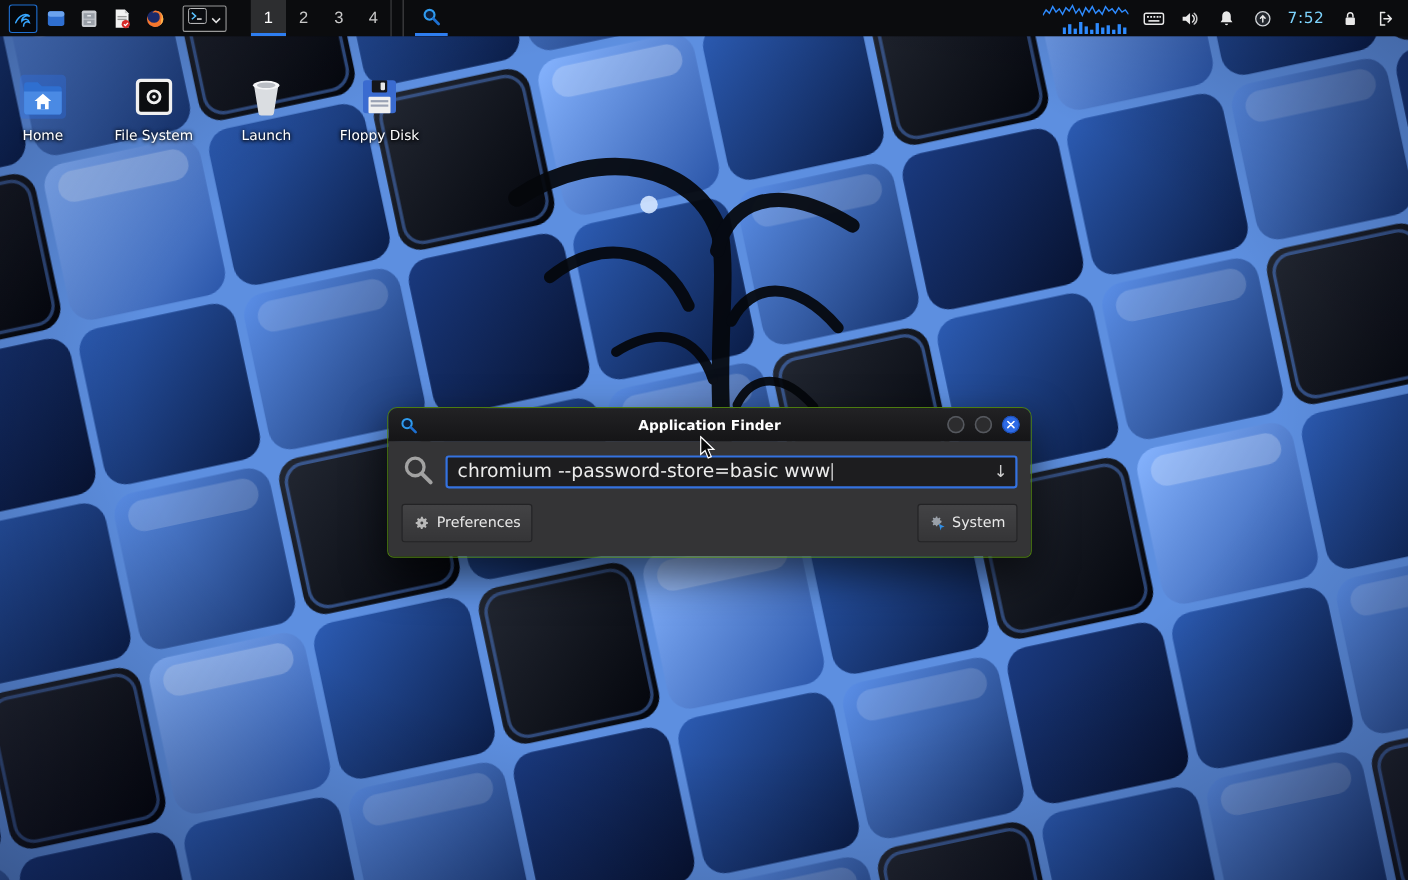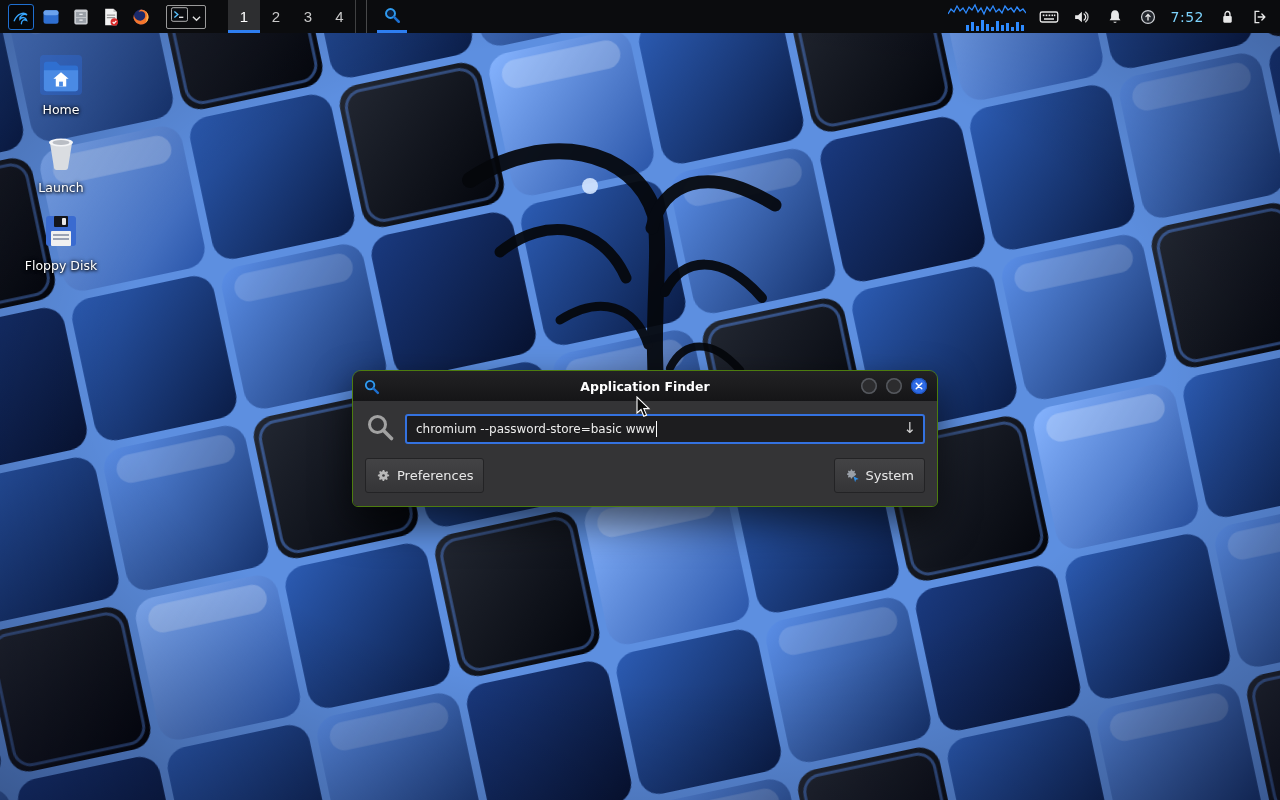--- a/index.html
+++ b/index.html
@@ -28,22 +28,22 @@
                box-shadow: inset 0 -3px 0 #2e7ef0; }
   .panel-sep { width:1px; height:33px; background:rgba(255,255,255,.25); margin:0 10px; }
   .task { width:30px; height:33px; display:flex; align-items:center; justify-content:center;
           background:rgba(255,255,255,.10); box-shadow: inset 0 -3px 0 #2e7ef0; }
   .panel-right { margin-left:auto; display:flex; align-items:center; gap:13px; padding-right:4px; }
   .graphs { display:flex; flex-direction:column; align-items:flex-end; gap:2px; }
   .clock { font-size:14px; color:#7dd3fc; letter-spacing:.5px; }
   .tray-icon { width:20px; height:22px; display:flex; align-items:center; justify-content:center; }
 
   
-  .desktop-icons { position:absolute; left:18px; top:55px; width:86px; z-index:10;
-                   display:flex; flex-direction:column; gap:16px; }
+  .desktop-icons { position:absolute; left:18px; top:68px; width:86px; z-index:10;
+                   display:flex; flex-direction:row; gap:44px; }
   .d-icon { display:flex; flex-direction:column; align-items:center; gap:7px; cursor:default; }
   .d-icon .glyph { width:42px; height:40px; display:flex; align-items:center; justify-content:center; }
   .d-icon.selected .glyph { background:rgba(47,111,228,.35); border-radius:4px; }
   .d-label { color:#ffffff; font-size:12.5px; text-shadow:0 1px 3px #000, 0 0 4px #000;
              text-align:center; white-space:nowrap; }
 
   
   .finder { position:absolute; left:352px; top:370px; width:586px; z-index:60;
             border-radius:9px 9px 6px 6px; overflow:hidden; border:1px solid #4d7c0f;
             box-shadow:0 16px 38px rgba(0,0,0,.6); }
@@ -54,21 +54,21 @@
            font-size:12.5px; font-weight:bold; pointer-events:none; }
   .win-btns { margin-left:auto; display:flex; gap:9px; z-index:2; }
   .wbtn { width:16px; height:16px; border-radius:50%; border:none; padding:0;
           display:flex; align-items:center; justify-content:center; }
   .wbtn.plain { background:#2c2c2e; box-shadow:inset 0 0 0 1.5px #55585e; }
   .wbtn.close { background:#2e6be6; box-shadow:inset 0 0 0 1px #1c4fb8; }
   .body { background:#343436; padding:11px 12px 13px 12px; }
   .search-row { display:flex; align-items:center; gap:10px; }
   .entry { flex:1; height:30px; background:#1d1d1f; border:2px solid #3472e0; border-radius:3px;
            display:flex; align-items:center; padding:0 28px 0 9px; position:relative; }
-  .entry-text { color:#ececec; font-size:12px; white-space:nowrap; }
+  .entry-text { color:#ececec; font-size:17px; white-space:nowrap; }
   .caret { width:1px; height:16px; background:#ffffff; margin-left:1px; animation:blink 1.1s steps(1) infinite; }
   @keyframes blink { 50% { opacity:0; } }
   .entry-arrow { position:absolute; right:7px; top:50%; transform:translateY(-52%);
                  color:#cfcfcf; font-size:15px; line-height:1; }
   .btn-row { display:flex; justify-content:space-between; margin-top:12px; }
   .gtk-btn { display:inline-flex; align-items:center; gap:6px; height:35px; padding:0 10px;
              background:linear-gradient(#434345,#353537); border:1px solid #232325;
              border-radius:3px; color:#e8e8e8; font-size:13px;
              font-family:"DejaVu Sans","Liberation Sans",sans-serif; }
 
@@ -307,20 +307,30 @@
       <svg width="38" height="34" viewBox="0 0 40 34">
           <path d="M2 6 a3 3 0 0 1 3 -3 h10 l4 4 h16 a3 3 0 0 1 3 3 v21 a3 3 0 0 1 -3 3 h-30 a3 3 0 0 1 -3 -3 z" fill="#2f6fd0"></path>
           <path d="M2 12 h36 v19 a3 3 0 0 1 -3 3 h-30 a3 3 0 0 1 -3 -3 z" fill="#4a8ae4"></path>
           <path d="M20 14 l-8 7 h2.5 v8 h11 v-8 h2.5 z" fill="#ffffff"></path>
           <rect x="18" y="24" width="4" height="5" fill="#4a8ae4"></rect>
         </svg>
     </span>
     <span class="d-label">Home</span>
   </div>
 
+  <div class="d-icon">
+    <span class="glyph">
+      <svg width="36" height="36" viewBox="0 0 36 36">
+          <rect x="3" y="3" width="30" height="30" rx="3" fill="#0b0d10" stroke="#f0f0f0" stroke-width="3"></rect>
+          <circle cx="18" cy="18" r="5.5" fill="none" stroke="#f0f0f0" stroke-width="2.5"></circle>
+          <circle cx="18" cy="18" r="1.6" fill="#f0f0f0"></circle>
+        </svg>
+    </span>
+    <span class="d-label">File System</span>
+  </div>
 
   <div class="d-icon">
     <span class="glyph">
       <svg width="32" height="36" viewBox="0 0 32 36">
           <path d="M5 8 L9 33 a2.5 2.5 0 0 0 2.5 2 h9 a2.5 2.5 0 0 0 2.5 -2 L27 8 z" fill="#dadde1"></path>
           <ellipse cx="16" cy="7.5" rx="12" ry="4" fill="#f4f5f7"></ellipse>
           <ellipse cx="16" cy="7.5" rx="8.5" ry="2.6" fill="#b9bdc4"></ellipse>
         </svg>
     </span>
     <span class="d-label">Launch</span>

